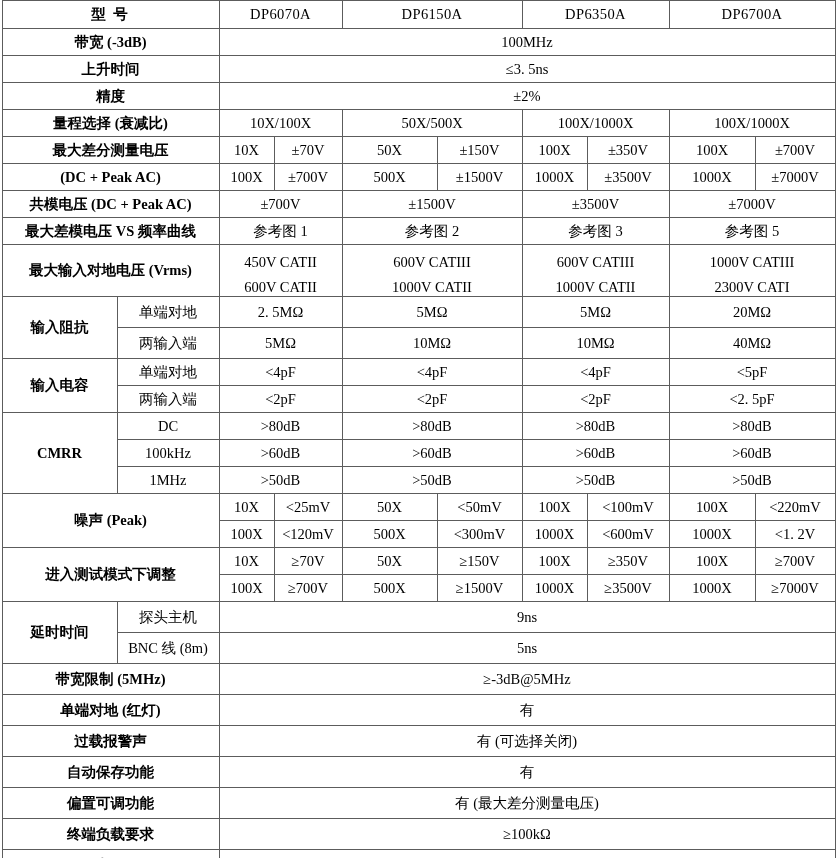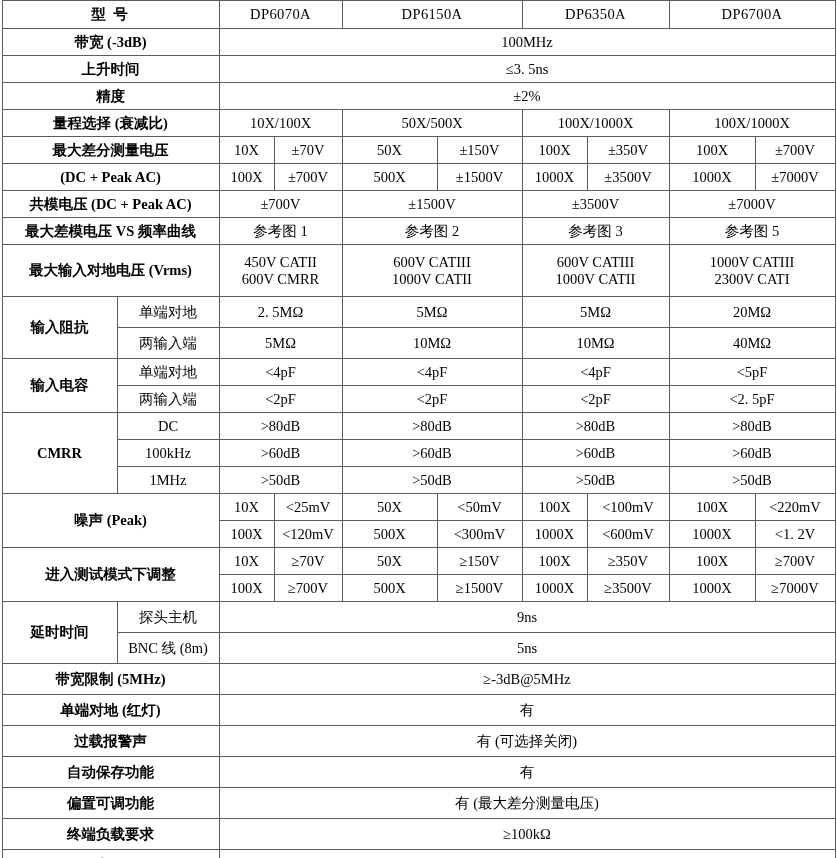--- a/index.html
+++ b/index.html
@@ -49,21 +49,21 @@
     letter-spacing: 0.4px;
   }
   td.head-model {
     font-weight: bold;
     letter-spacing: 2px;
   }
   td.two-line {
     line-height: 1.35;
     white-space: normal;
   }
-  .stack { display:block; }
+  .stack { display:block;margin-top:8px; }
 </style>
 </head>
 <body>
 
 <table id="spec-table">
   <colgroup>
     <col style="width:115px">
     <col style="width:102px">
     <col style="width:55px">
     <col style="width:68px">
@@ -143,21 +143,21 @@
     <td colspan="2">参考图 1</td>
     <td colspan="2">参考图 2</td>
     <td colspan="2">参考图 3</td>
     <td colspan="2">参考图 5</td>
   </tr>
 
   <tr style="height:52px">
     <td class="lbl" colspan="2">最大输入对地电压 (Vrms)</td>
     <td class="two-line" colspan="2">
       <span class="stack">450V CATII</span>
-      <span class="stack">600V CMRR</span>
+      <span class="stack">600V CATII</span>
     </td>
     <td class="two-line" colspan="2">
       <span class="stack">600V CATIII</span>
       <span class="stack">1000V CATII</span>
     </td>
     <td class="two-line" colspan="2">
       <span class="stack">600V CATIII</span>
       <span class="stack">1000V CATII</span>
     </td>
     <td class="two-line" colspan="2">

